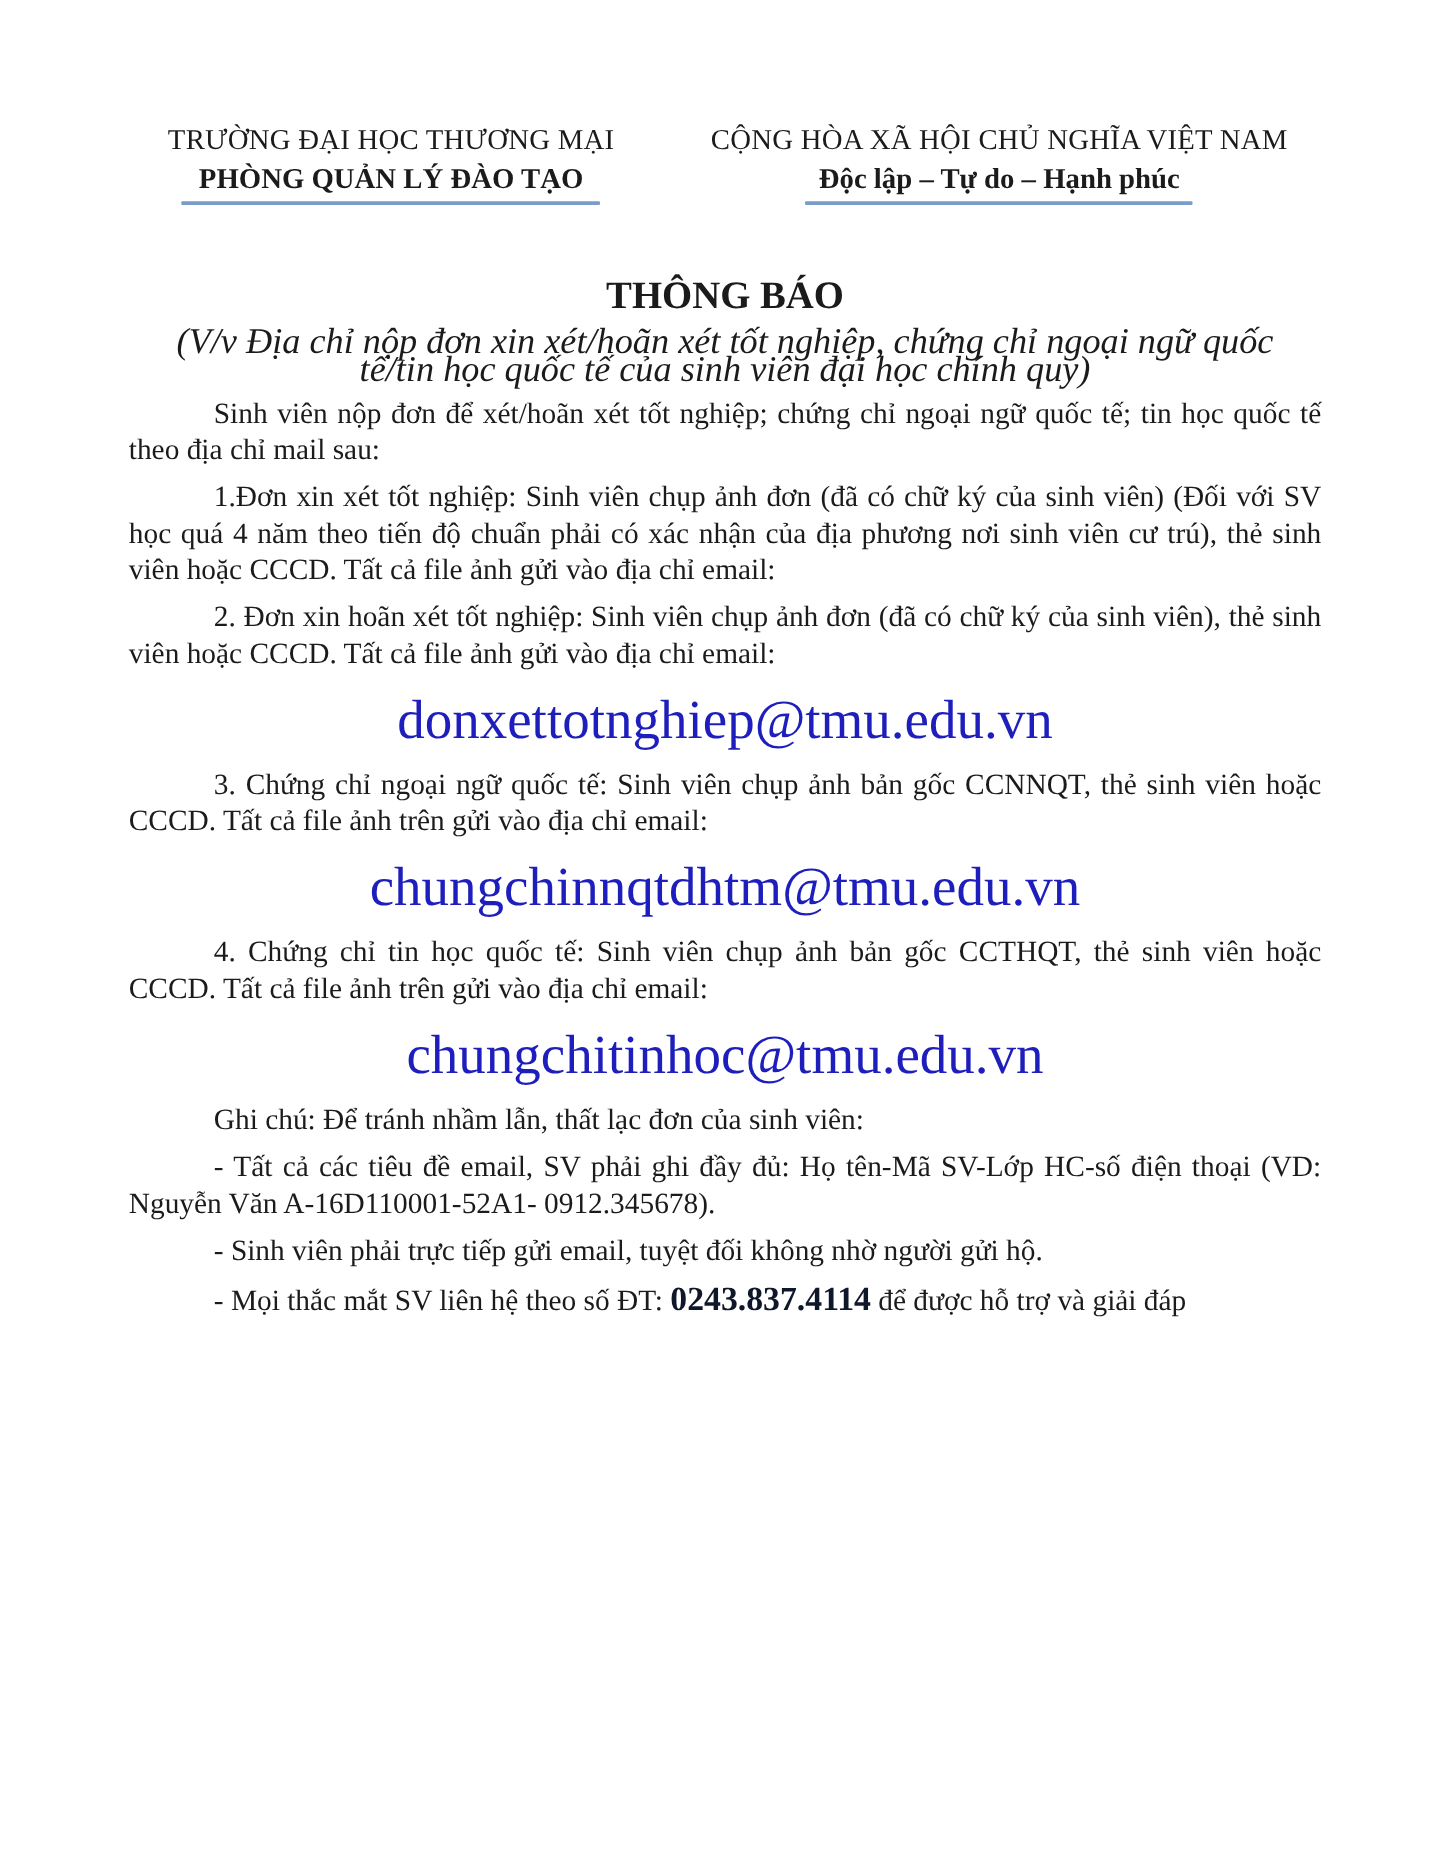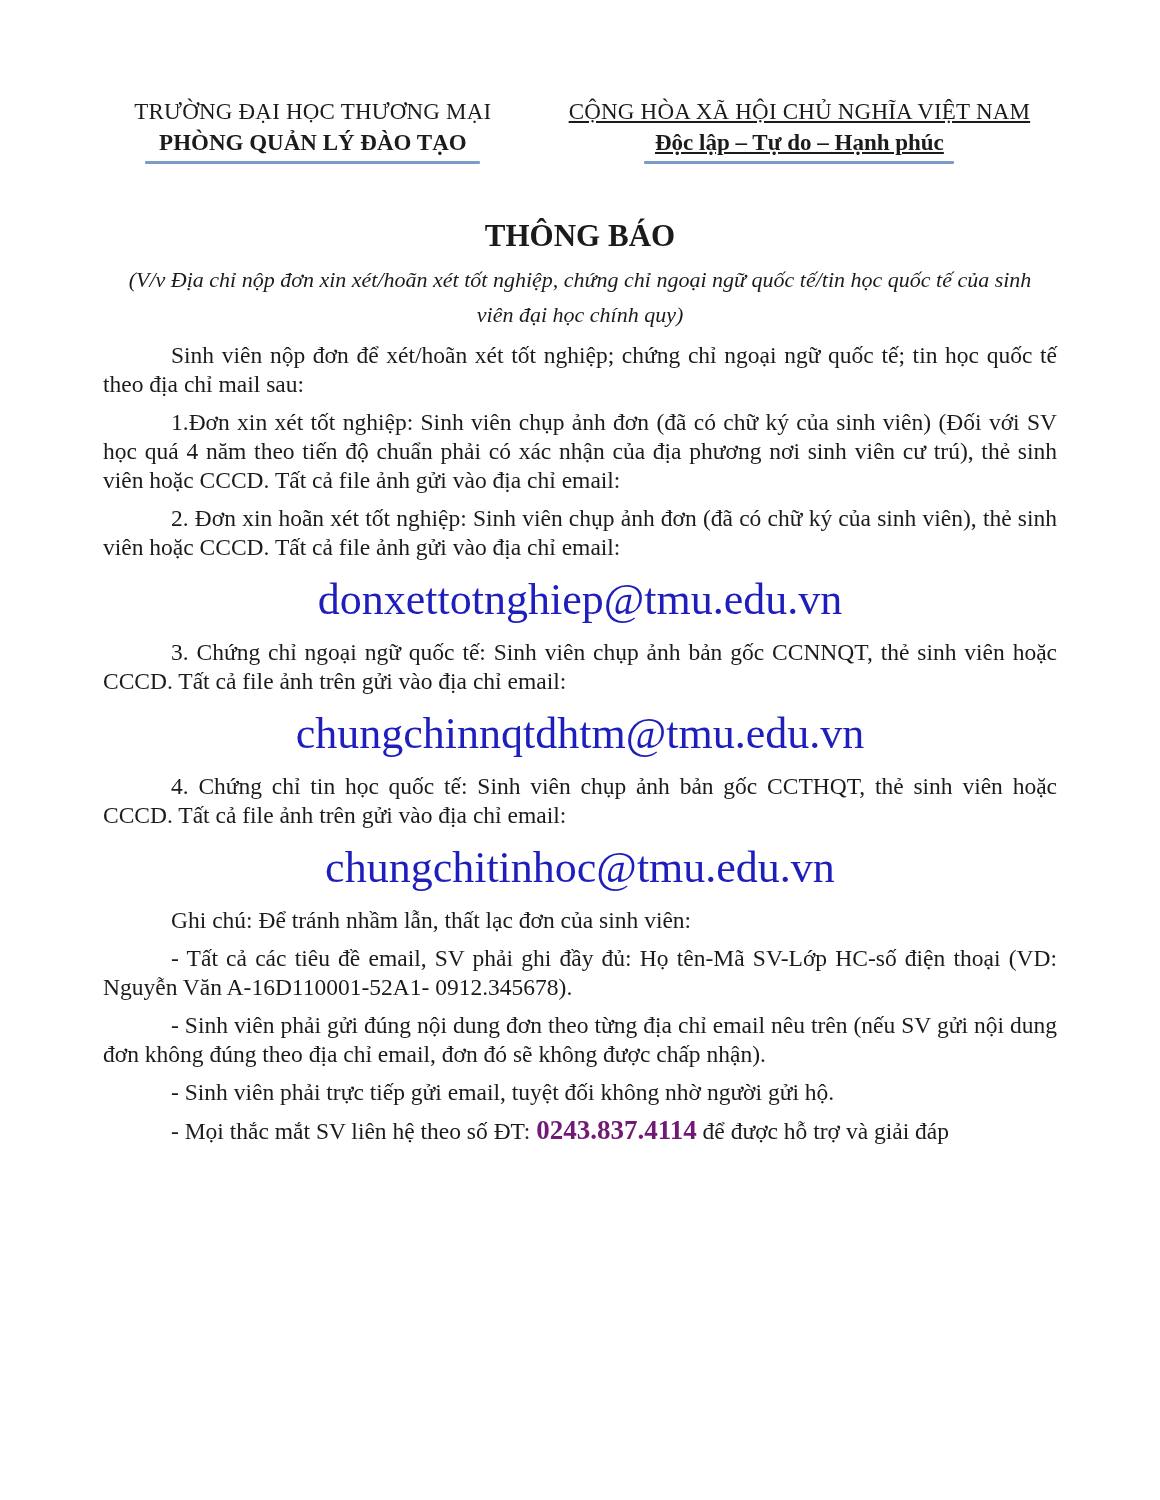--- a/index.html
+++ b/index.html
@@ -22,21 +22,21 @@
     padding: 96px 103px 0 103px;
   }
   .header {
     display: flex;
     justify-content: space-between;
   }
   .header-col {
     text-align: center;
   }
   .header-col.left  { flex: 0 0 44%; }
-  .header-col.right { flex: 0 0 54%; text-decoration: underline; }
+  .header-col.right { flex: 0 0 54%; }
   .h-line1 {
     font-size: 23px;
     line-height: 31px;
     letter-spacing: 0.2px;
   }
   .h-line2 {
     font-size: 23px;
     line-height: 31px;
     font-weight: bold;
   }
@@ -52,22 +52,22 @@
     margin-top: 54px;
     text-align: center;
     font-weight: bold;
     font-size: 31px;
     line-height: 36px;
   }
   .subtitle {
     margin-top: 8px;
     text-align: center;
     font-style: italic;
-    font-size: 22px;
-    line-height: 35px;
+    font-size: 29px;
+    line-height: 23px;
     padding: 0 6px;
   }
   .para {
     margin: 9px 0 0 0;
     font-size: 23.5px;
     line-height: 29px;
     text-align: justify;
     text-indent: 68px;
   }
   .bold   { font-weight: normal; }
@@ -75,21 +75,21 @@
   .email {
     margin: 9px 0 4px 0;
     text-align: center;
     font-size: 44px;
     line-height: 58px;
     color: #1e1ebd;
     text-indent: 0;
   }
   .phone {
     font-weight: bold;
-    color: #701a75;
+    color: #0f172a;
     font-size: 27px;
   }
 </style>
 </head>
 <body>
 
 <div class="page">
 
   <div class="header">
     <div class="header-col left">
@@ -117,19 +117,18 @@
   <p class="para"><span class="bold">3. Chứng chỉ ngoại ngữ quốc tế</span><span>: Sinh viên chụp ảnh bản gốc CCNNQT, thẻ sinh viên hoặc CCCD. Tất cả file ảnh trên gửi vào địa chỉ email:</span></p>
   <div class="email">chungchinnqtdhtm@tmu.edu.vn</div>
 
   <p class="para"><span class="bold">4. Chứng chỉ tin học quốc tế</span><span>: Sinh viên chụp ảnh bản gốc CCTHQT, thẻ sinh viên hoặc CCCD. Tất cả file ảnh trên gửi vào địa chỉ email:</span></p>
   <div class="email">chungchitinhoc@tmu.edu.vn</div>
 
   <p class="para bold">Ghi chú: Để tránh nhầm lẫn, thất lạc đơn của sinh viên:</p>
 
   <p class="para"><span>- Tất cả các tiêu đề email, SV phải ghi đầy đủ: </span><span class="bold">Họ tên-Mã SV-Lớp HC-số điện thoại</span><span> (VD: Nguyễn Văn A-16D110001-52A1- 0912.345678).</span></p>
 
-  <p class="para"><span>- Sinh viên phải gửi đúng nội dung đơn theo từng địa chỉ email nêu trên (</span><span class="italic">nếu SV gửi nội dung đơn không đúng theo địa chỉ email, đơn đó sẽ không được chấp nhận</span><span>).</span></p>
 
   <p class="para">- Sinh viên phải trực tiếp gửi email, tuyệt đối không nhờ người gửi hộ.</p>
 
   <p class="para"><span>- Mọi thắc mắt SV liên hệ theo số ĐT: </span><span class="phone">0243.837.4114</span><span> để được hỗ trợ và giải đáp</span></p>
 
 </div>
 
 </body></html>

